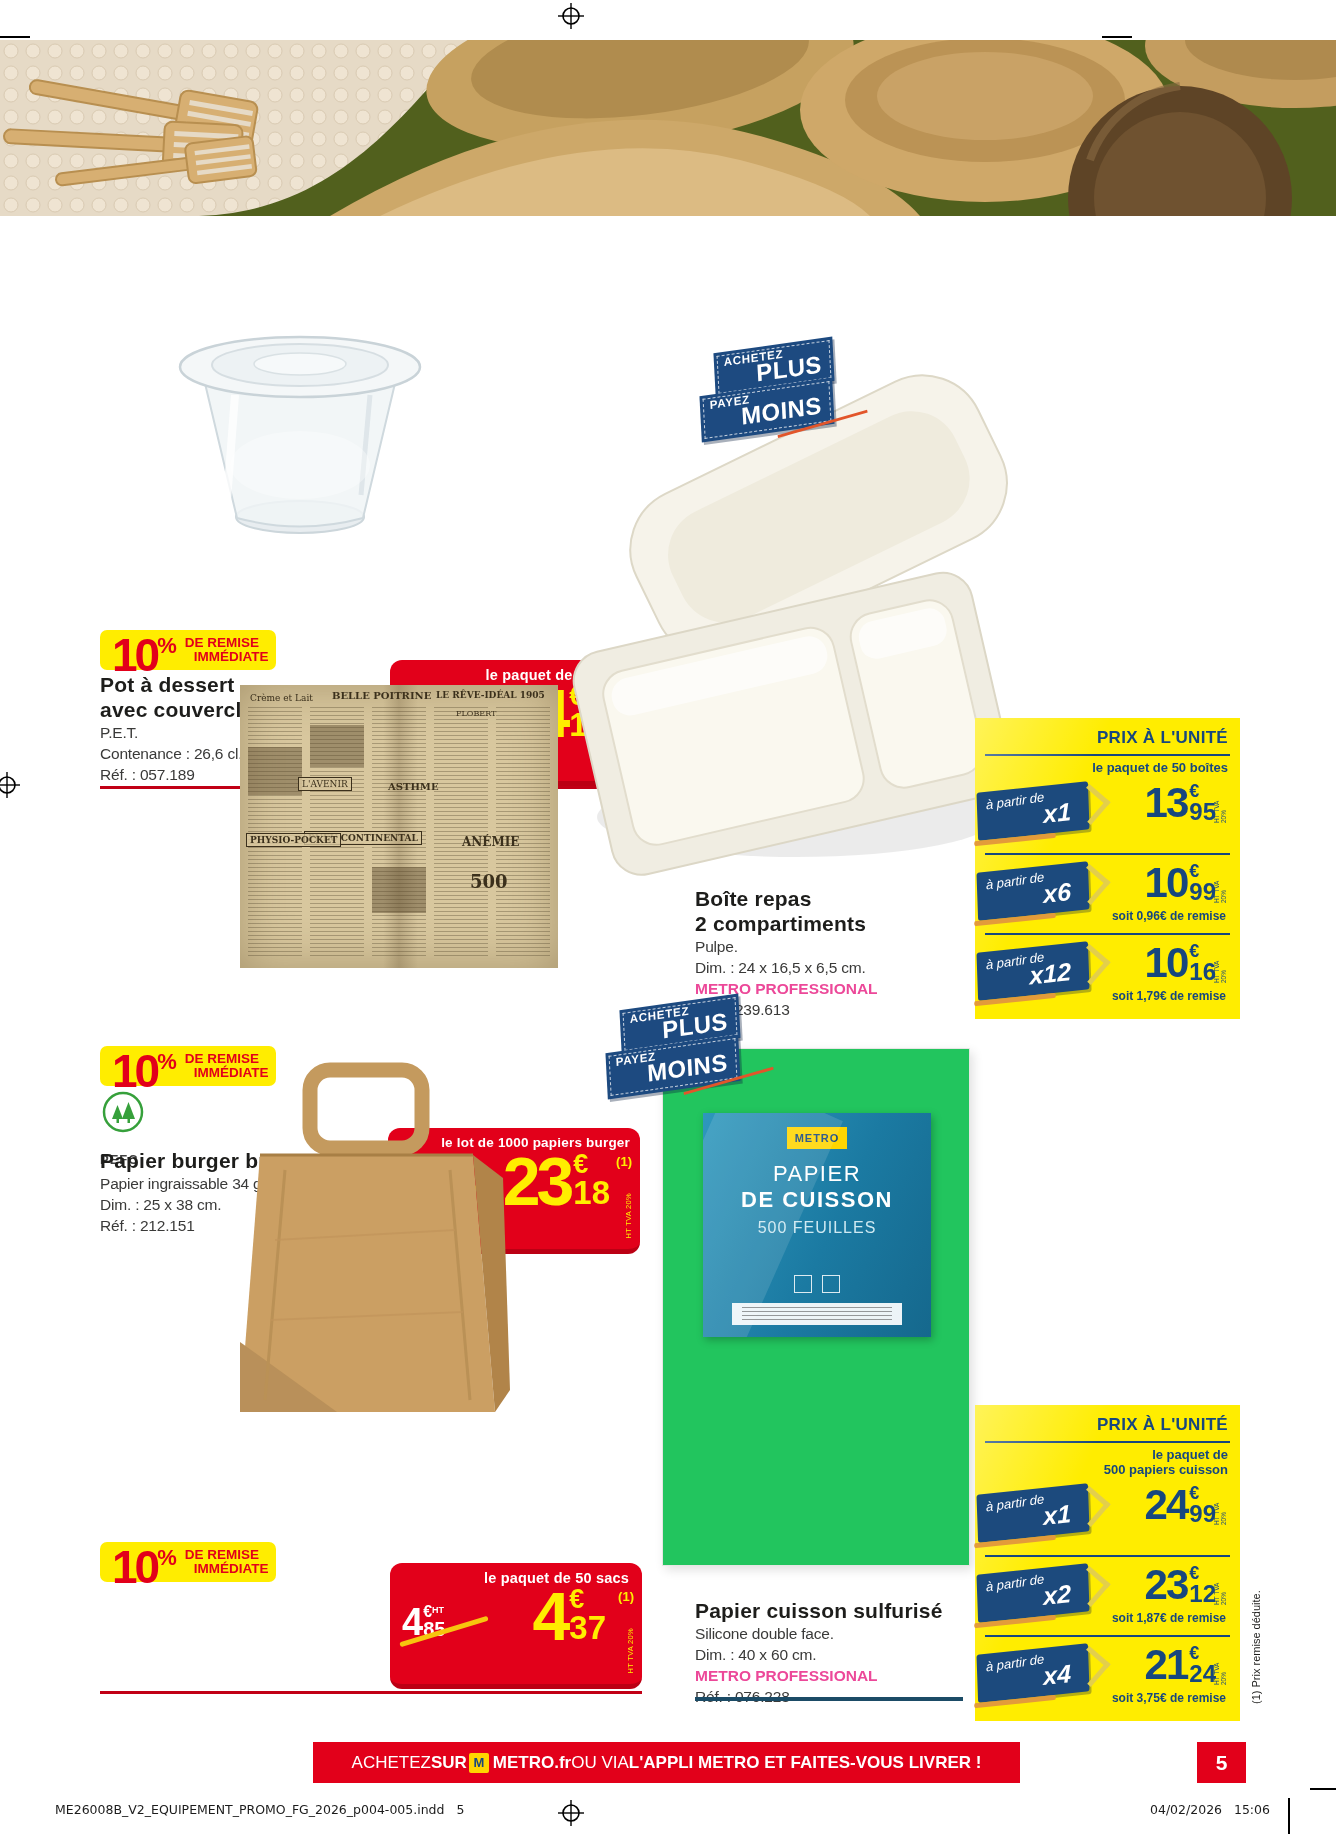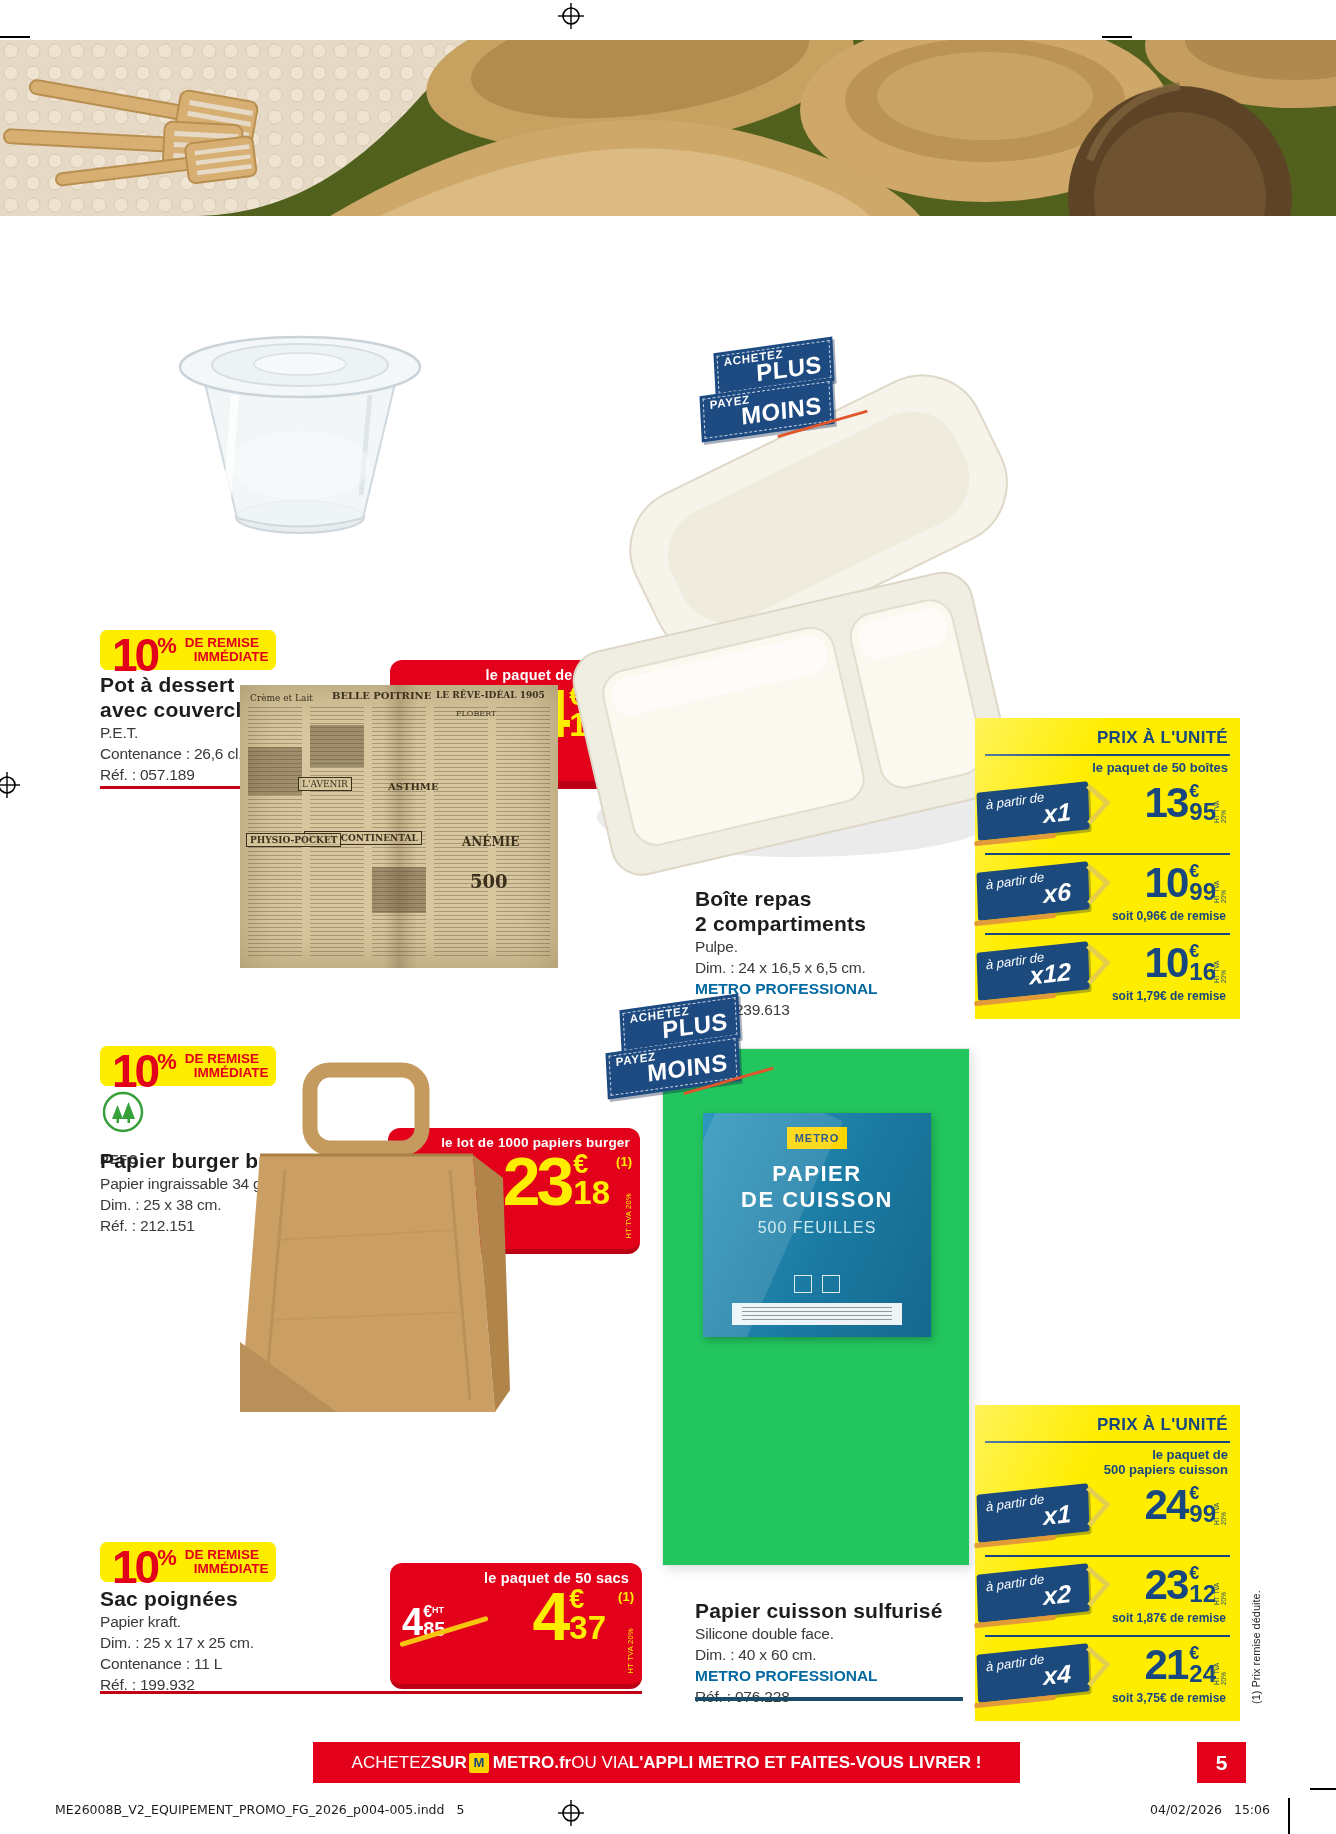--- a/index.html
+++ b/index.html
@@ -18,21 +18,21 @@
               display:flex;align-items:center;padding:0 10px 0 12px;box-sizing:border-box;}
   .disc-num{font-size:46px;font-weight:800;color:#e2001a;line-height:34px;letter-spacing:-3px;}
   .disc-pct{font-size:22px;font-weight:800;color:#e2001a;vertical-align:18px;letter-spacing:0;}
   .disc-txt{margin-left:8px;font-size:13.5px;font-weight:800;color:#e2001a;line-height:14px;}
   .disc-txt .l2{margin-left:9px;}
 
   
   .ptext{position:absolute;color:#1d1d1b;}
   .ptitle{font-size:21px;font-weight:800;line-height:25px;color:#1d1d1b;letter-spacing:.2px;}
   .pdet{font-size:15.5px;line-height:21px;color:#3a3a39;letter-spacing:-.2px;}
-  .pbrand{font-size:15.5px;line-height:21px;font-weight:800;color:#0369a1;}
+  .pbrand{font-size:15.5px;line-height:21px;font-weight:800;color:#ec4899;}
   .redline{position:absolute;height:3px;background:#c10016;}
   .navyline{position:absolute;height:4px;background:#1b4b66;}
 
   
   .price-block{position:absolute;width:252px;height:126px;background:#e2001a;border-radius:12px;
                border-bottom:5px solid #bb0014;box-sizing:border-box;}
   .pb-header{position:absolute;top:7px;right:13px;font-size:14.5px;font-weight:800;color:#fff;letter-spacing:.2px;}
   .pb-old{position:absolute;left:12px;top:42px;display:flex;color:#fff;}
   .pb-old .int{font-size:38px;font-weight:800;line-height:34px;letter-spacing:-2px;}
   .pb-old .col{display:flex;flex-direction:column;margin-left:2px;margin-top:-2px;}
@@ -104,21 +104,21 @@
 
   .sheet{position:absolute;left:662px;top:1048px;width:306px;height:516px;background:#22c55e;
          border:1px solid #e6e6e3;box-shadow:3px 4px 10px rgba(0,0,0,.12);}
   .pkg{position:absolute;left:40px;top:64px;width:228px;height:224px;
        background:linear-gradient(115deg,#2e97bd 0%,#1b7aa2 55%,#15688d 100%);
        box-shadow:2px 3px 8px rgba(0,0,0,.25);text-align:center;overflow:hidden;}
   .pkg::before{content:"";position:absolute;left:-40px;top:-30px;width:120px;height:320px;
        background:rgba(255,255,255,.12);transform:rotate(24deg);}
   .pkg-logo{display:inline-block;margin-top:14px;background:#ffd500;color:#17477e;font-size:11px;
        font-weight:800;padding:5px 8px;letter-spacing:1px;}
-  .pkg-l1{color:#fff;font-size:22px;font-weight:700;letter-spacing:1.5px;margin-top:12px;}
+  .pkg-l1{color:#fff;font-size:22px;font-weight:400;letter-spacing:1.5px;margin-top:12px;}
   .pkg-l2{color:#fff;font-size:22px;font-weight:800;letter-spacing:1.5px;}
   .pkg-l3{color:#cfe9f2;font-size:16px;letter-spacing:1px;margin-top:6px;}
   .pkg-icons{position:absolute;left:50%;transform:translateX(-50%);bottom:44px;display:flex;gap:10px;}
   .pkg-ic{width:16px;height:16px;border:1.5px solid rgba(255,255,255,.85);}
   .pkg-strip{position:absolute;left:50%;transform:translateX(-50%);bottom:12px;width:170px;height:22px;
        background:rgba(255,255,255,.92);
        background-image:repeating-linear-gradient(to bottom,rgba(60,60,60,.5) 0 1px,transparent 1px 4px);
        background-size:150px 14px;background-repeat:no-repeat;background-position:center;}
 
   
@@ -350,27 +350,20 @@
   </svg>
 
   <div class="disc-badge" style="left:100px;top:1542px;">
     <span class="disc-num"><span>10</span><span class="disc-pct">%</span></span>
     <span class="disc-txt">
       <span>DE REMISE</span><br>
       <span class="l2">IMMÉDIATE</span>
     </span>
   </div>
 
-  <div class="ptext" style="left:100px;top:1586px;width:280px;">
-    <div class="ptitle">Sac poignées</div>
-    <div class="pdet">Papier kraft.</div>
-    <div class="pdet">Dim. : 25 x 17 x 25 cm.</div>
-    <div class="pdet">Contenance : 11 L</div>
-    <div class="pdet">Réf. : 199.932</div>
-  </div>
   <div class="redline" style="left:100px;top:1691px;width:542px;"></div>
 
   <div class="price-block" style="left:390px;top:1563px;">
     <div class="pb-header">le paquet de 50 sacs</div>
     <div class="pb-old">
       <span class="int">4</span>
       <span class="col">
           <span class="cur"><span>€</span><span class="ht">HT</span></span>
           <span class="cents">85</span>
         </span>

